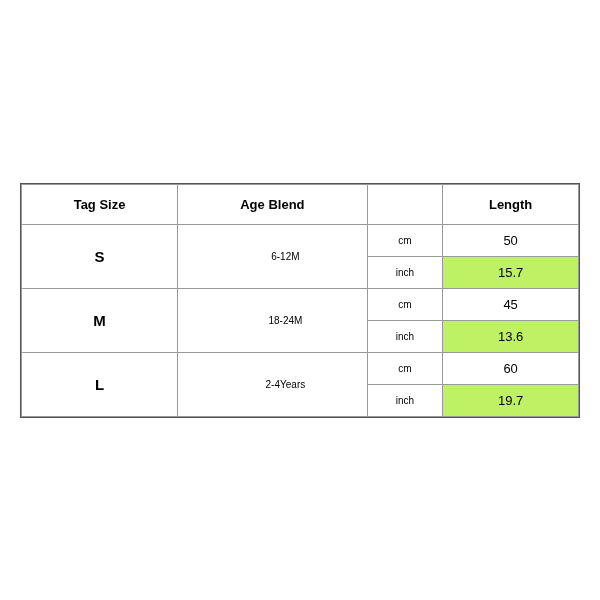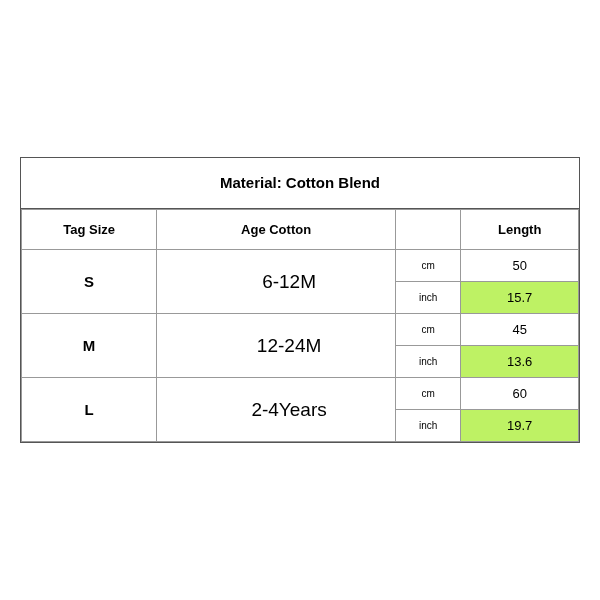--- a/index.html
+++ b/index.html
@@ -53,66 +53,63 @@
       padding: 12px 6px;
       background: #fff;
     }
 
     .tag-size-cell {
       font-weight: bold;
       font-size: 15px;
     }
 
     .age-advice-cell {
-      font-size: 19px;
+      font-size: 10px;
       padding-left: 32px;
     }
 
     .unit-cell {
       font-size: 10px;
     }
 
     .shaded {
       background-color: #bef264;
     }
 
     .length-value {
       font-size: 13px;
     }
   </style>
 </head>
 <body>
 
 <div class="container">
-  <div class="title-row">
-    <span>Material: Cotton Blend</span>
-  </div>
   <table>
     <thead>
       <tr>
         <th>Tag Size</th>
-        <th>Age Cotton</th>
+        <th>Age Blend</th>
         <th></th>
         <th>Length</th>
       </tr>
     </thead>
     <tbody id="table-body">
     <tr>
           <td rowspan="2" class="tag-size-cell">S</td>
           <td rowspan="2" class="age-advice-cell">6-12M</td>
           <td class="unit-cell">cm</td>
           <td class="length-value">50</td>
         </tr>
         <tr>
           <td class="unit-cell">inch</td>
           <td class="length-value shaded">15.7</td>
         </tr>
         <tr>
           <td rowspan="2" class="tag-size-cell">M</td>
-          <td rowspan="2" class="age-advice-cell">12-24M</td>
+          <td rowspan="2" class="age-advice-cell">18-24M</td>
           <td class="unit-cell">cm</td>
           <td class="length-value">45</td>
         </tr>
         <tr>
           <td class="unit-cell">inch</td>
           <td class="length-value shaded">13.6</td>
         </tr>
         <tr>
           <td rowspan="2" class="tag-size-cell">L</td>
           <td rowspan="2" class="age-advice-cell">2-4Years</td>

